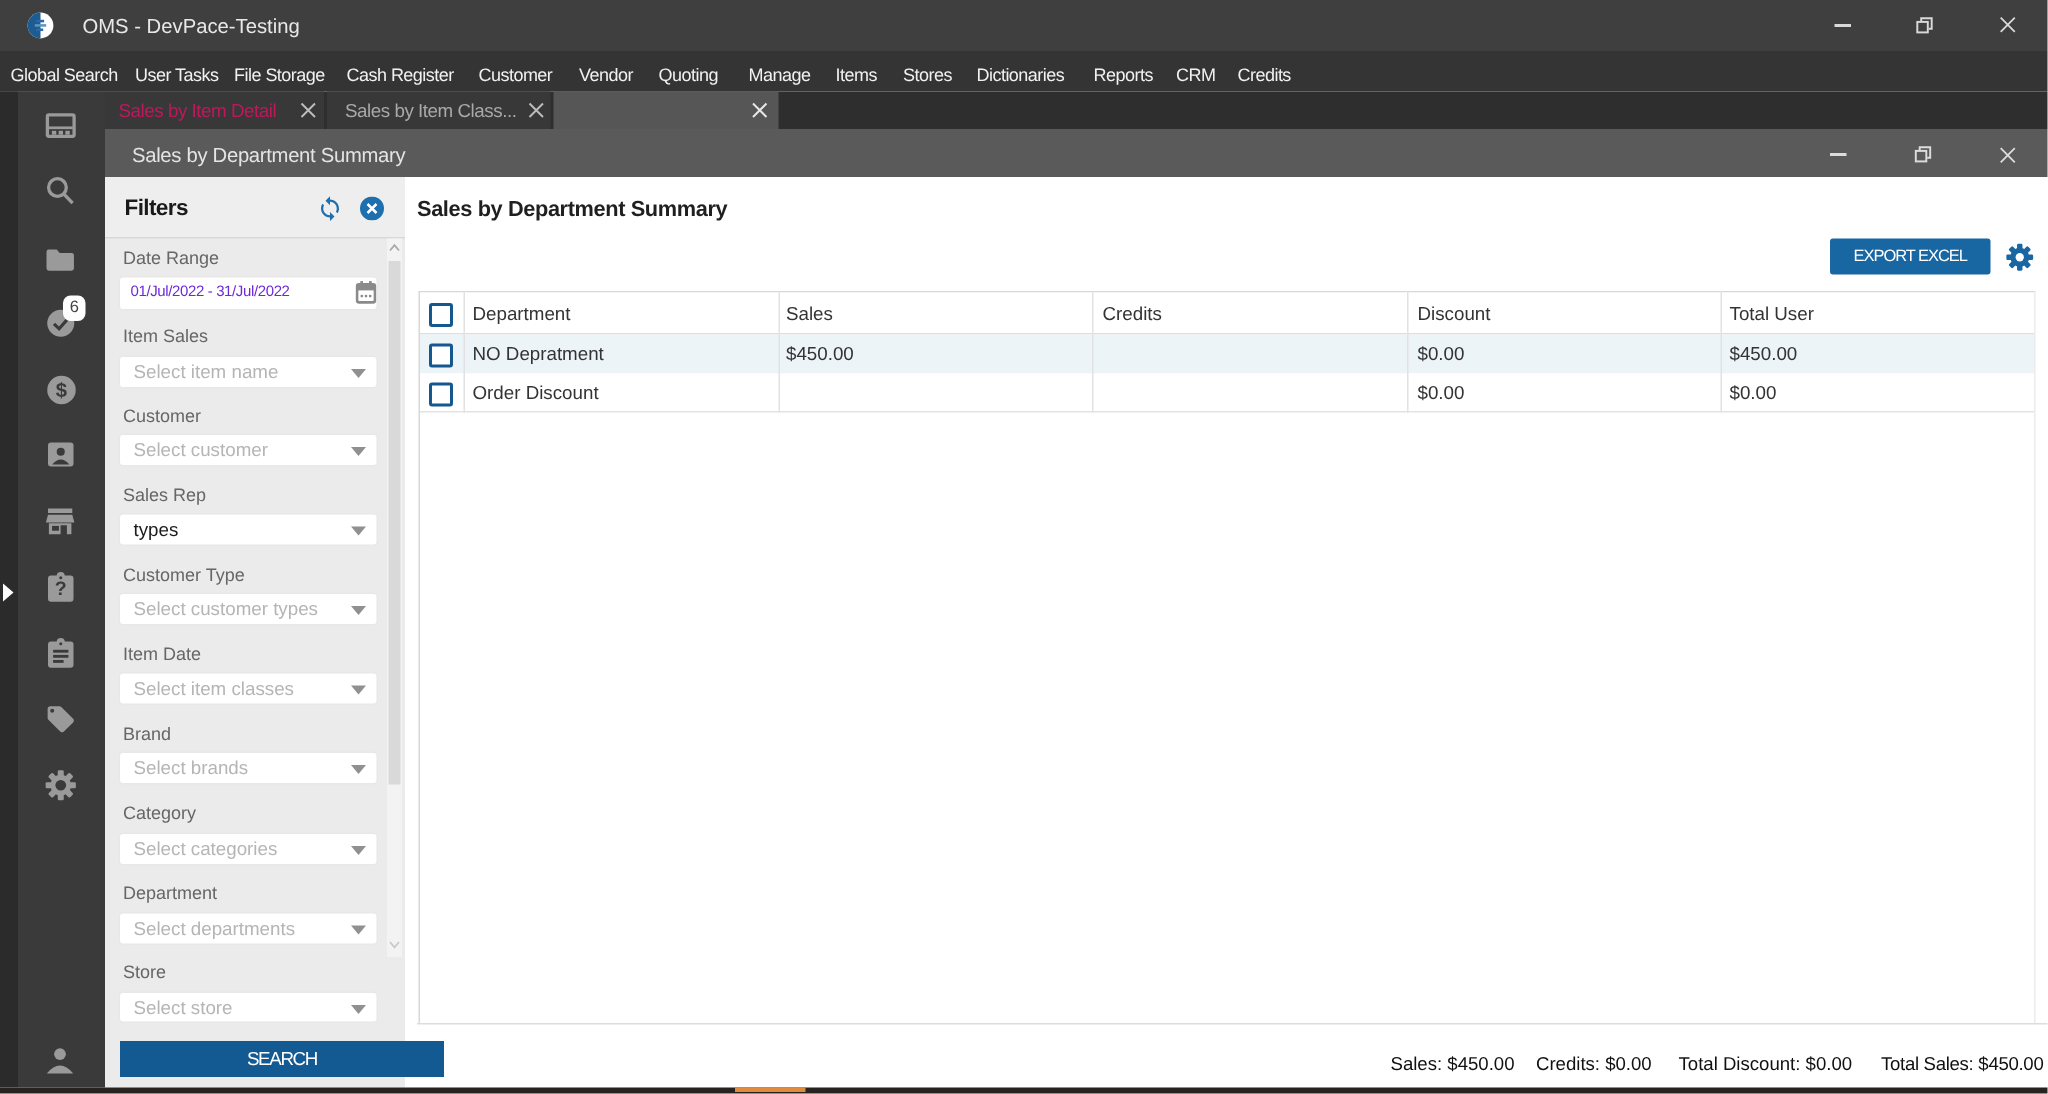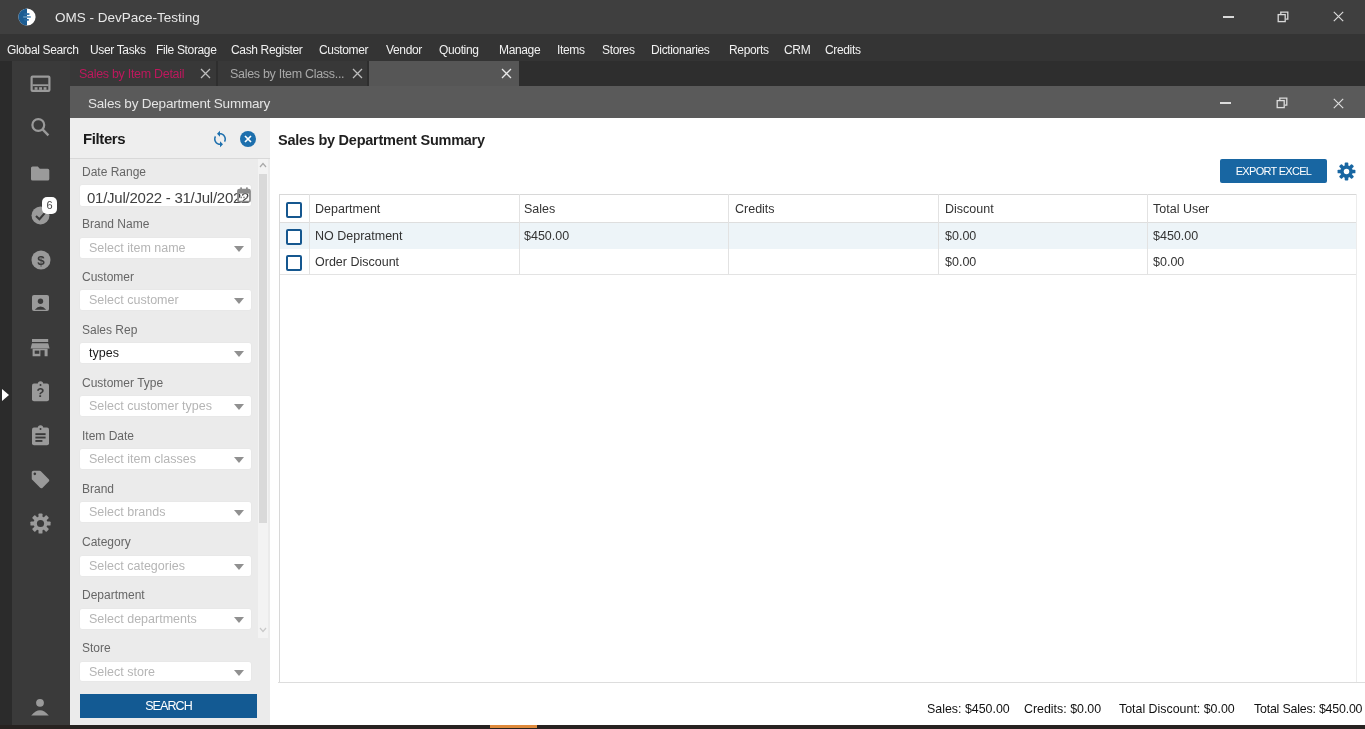--- a/index.html
+++ b/index.html
@@ -167,32 +167,32 @@
 <svg class="abs" style="left:211px;top:130px" width="18" height="18" viewBox="0 0 24 24">
  <path fill="#1d6fad" d="M12 4V1L8 5l4 4V6c3.31 0 6 2.69 6 6 0 1.01-.25 1.97-.7 2.8l1.46 1.46C19.54 15.03 20 13.57 20 12c0-4.42-3.58-8-8-8zm0 14c-3.31 0-6-2.69-6-6 0-1.01.25-1.97.7-2.8L5.24 7.74C4.46 8.97 4 10.43 4 12c0 4.42 3.58 8 8 8v3l4-4-4-4v3z"></path>
 </svg>
 <svg class="abs" style="left:240px;top:131px" width="16" height="16" viewBox="0 0 16 16">
  <circle cx="8" cy="8" r="8" fill="#1d6fad"></circle>
  <path d="M5 5 L11 11 M11 5 L5 11" stroke="#fff" stroke-width="1.7"></path>
 </svg>
 
 <div class="lbl" style="left:82px;top:165px">Date Range</div>
 <div class="abs" style="left:79px;top:184px;width:173px;height:23px;background:#fff;border-radius:3px;border:1px solid #e8e8e8"></div>
-<div class="abs" style="left:87px;top:189px;font-size:15px;letter-spacing:-0.25px;color:#404040;white-space:nowrap">01/Jul/2022 - 31/Jul/2022</div>
+<div class="abs" style="left:87px;top:189px;font-size:10px;letter-spacing:-0.25px;color:#6d28d9;white-space:nowrap">01/Jul/2022 - 31/Jul/2022</div>
 <svg class="abs" style="left:237px;top:187px" width="14" height="16" viewBox="0 0 14 16">
  <rect x="1" y="2.6" width="12" height="12" rx="1.4" fill="none" stroke="#8a8a8a" stroke-width="1.8"></rect>
  <rect x="1" y="2.6" width="12" height="4" fill="#8a8a8a"></rect>
  <rect x="3.2" y="0.4" width="1.8" height="3.4" fill="#8a8a8a"></rect>
  <rect x="9" y="0.4" width="1.8" height="3.4" fill="#8a8a8a"></rect>
  <circle cx="4.2" cy="10.4" r="0.9" fill="#8a8a8a"></circle>
  <circle cx="7" cy="10.4" r="0.9" fill="#8a8a8a"></circle>
  <circle cx="9.8" cy="10.4" r="0.9" fill="#8a8a8a"></circle>
 </svg>
 
-<div class="lbl" style="left:82px;top:217px">Brand Name</div>
+<div class="lbl" style="left:82px;top:217px">Item Sales</div>
 <div class="sel" style="top:237px">
     <div class="ph">Select item name</div>
     <div class="tri"></div>
   </div>
 
 <div class="lbl" style="left:82px;top:270px">Customer</div>
 <div class="sel" style="top:289px">
     <div class="ph">Select customer</div>
     <div class="tri"></div>
   </div>
@@ -241,21 +241,21 @@
 
 <div class="abs" style="left:258px;top:159px;width:10px;height:479px;background:#f3f3f3"></div>
 <div class="abs" style="left:259px;top:174px;width:8px;height:349px;background:#d9d9d9"></div>
 <svg class="abs" style="left:259px;top:162px" width="8" height="6" viewBox="0 0 8 6">
     <path d="M1 5 L4 1.5 L7 5" fill="none" stroke="#a9a9a9" stroke-width="1.2"></path>
   </svg>
 <svg class="abs" style="left:259px;top:627px" width="8" height="6" viewBox="0 0 8 6">
     <path d="M1 1 L4 4.5 L7 1" fill="none" stroke="#c9c9c9" stroke-width="1.2"></path>
   </svg>
 
-<div class="abs" style="left:80px;top:694px;width:177px;height:24px;background:#135a93;color:#fff;font-size:12.5px;letter-spacing:-0.9px;text-align:center;line-height:24px">SEARCH</div>
+<div class="abs" style="left:80px;top:694px;width:216px;height:24px;background:#135a93;color:#fff;font-size:12.5px;letter-spacing:-0.9px;text-align:center;line-height:24px">SEARCH</div>
 
 <div class="abs" style="left:278px;top:132px;font-size:14.5px;font-weight:bold;letter-spacing:-0.25px;color:#1f1f1f;white-space:nowrap">Sales by Department Summary</div>
 <div class="abs" style="left:1220px;top:159px;width:107px;height:24px;background:#1866a2;border-radius:2px;color:#fff;font-size:11px;letter-spacing:-0.7px;text-align:center;line-height:24px">EXPORT EXCEL</div>
 <svg class="abs" style="left:1337px;top:162px" width="19" height="19" viewBox="0 0 20 20">
  <g fill="#1866a2">
   <circle cx="10" cy="10" r="6.6"></circle>
   <g id="t">
         <rect x="8.1" y="0.6" width="3.8" height="4" rx="0.9"></rect>
       </g>
  </g>

